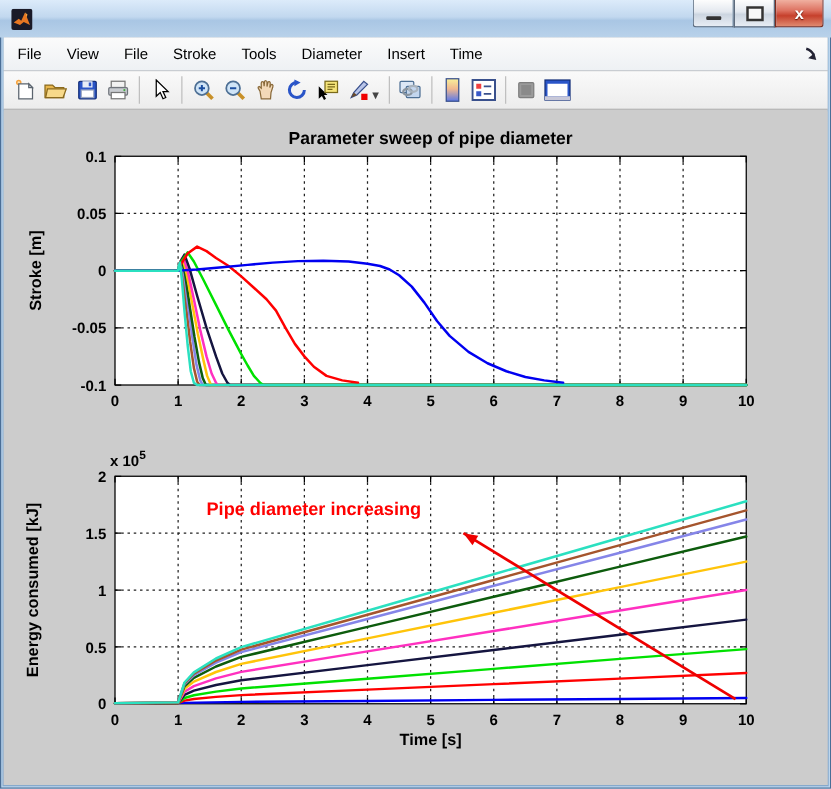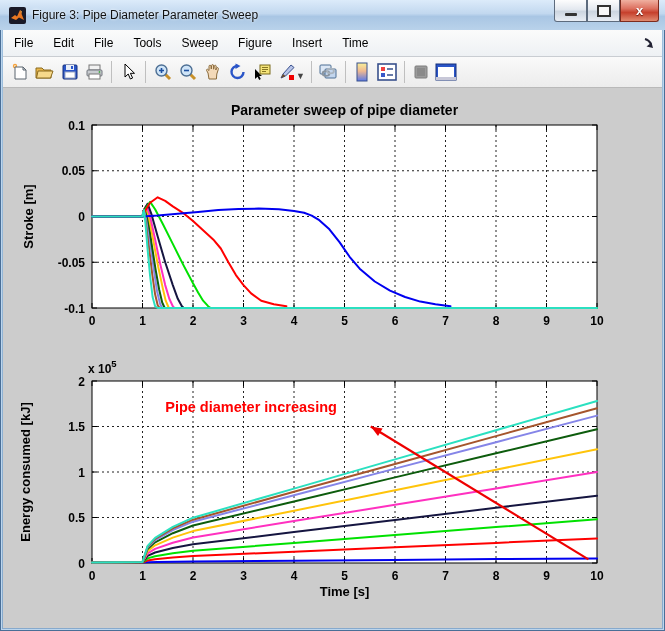--- a/index.html
+++ b/index.html
@@ -45,44 +45,43 @@
 <body>
 
 <div class="window">
 
   <div class="titlebar">
     <svg class="app-icon" viewBox="0 0 17 17">
       <rect x="0" y="0" width="17" height="17" rx="2" fill="#1a1a28"></rect>
       <path d="M2 11 L6 8 L8 9.5 L11 3 L13 8 L15 13 L10 10.5 L7 13 Z" fill="#e87722"></path>
       <path d="M11 3 L13 4.5 L12.2 7 Z" fill="#f9a13a"></path>
     </svg>
-    <span class="title-text">Figure 3: Pipe Diameter Parameter Sweep</span>
     <div class="winbtns">
       <div class="winbtn min" title="Minimize">
           <div class="glyph-min"></div>
         </div>
       <div class="winbtn" title="Maximize">
           <div class="glyph-restore"></div>
         </div>
       <div class="winbtn close" title="Close">
           <span class="glyph-x">x</span>
         </div>
     </div>
   </div>
 
   <div class="client">
 
     <div class="menubar">
       <div class="menu-items">
           <span class="menu-item">File</span>
-          <span class="menu-item">Edit</span>
+          <span class="menu-item">View</span>
           <span class="menu-item">File</span>
+          <span class="menu-item">Stroke</span>
           <span class="menu-item">Tools</span>
-          <span class="menu-item">Sweep</span>
-          <span class="menu-item">Figure</span>
+          <span class="menu-item">Diameter</span>
           <span class="menu-item">Insert</span>
           <span class="menu-item">Time</span>
         </div>
       <svg class="dock-arrow" viewBox="0 0 14 14">
         <path d="M3 3 Q7 4 9 8" fill="none" stroke="#223" stroke-width="2"></path>
         <path d="M11 12 L4.5 10.5 L9.5 6.5 Z" fill="#223"></path>
       </svg>
     </div>
 
     <div class="toolbar">

